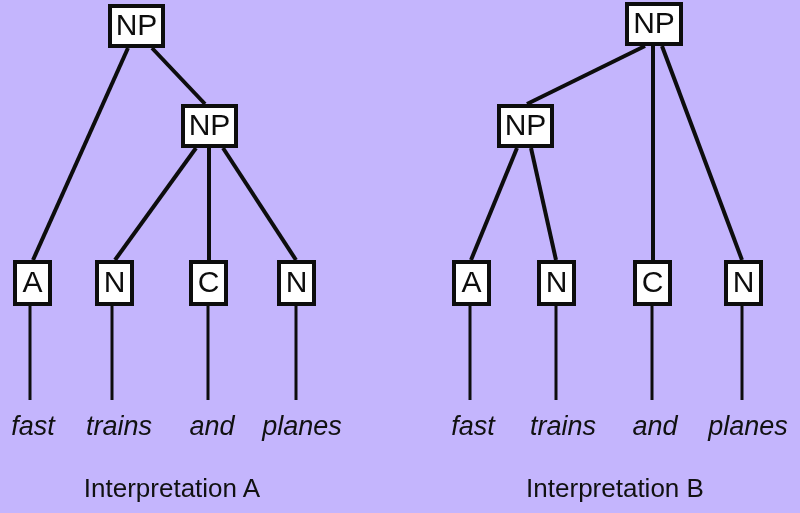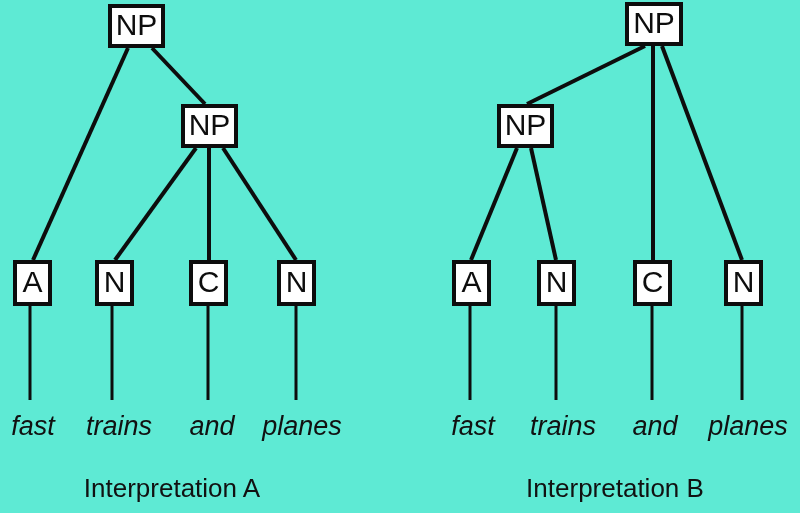--- a/index.html
+++ b/index.html
@@ -10,21 +10,21 @@
   body {
     width: 800px;
     height: 513px;
     overflow: hidden;
     font-family: "Liberation Sans", sans-serif;
   }
   #figure {
     position: relative;
     width: 800px;
     height: 513px;
-    background: #5eead4;
+    background: #c4b5fd;
   }
   svg.tree-layer {
     position: absolute;
     left: 0;
     top: 0;
     width: 800px;
     height: 513px;
   }
   .node-box {
     fill: #ffffff;

